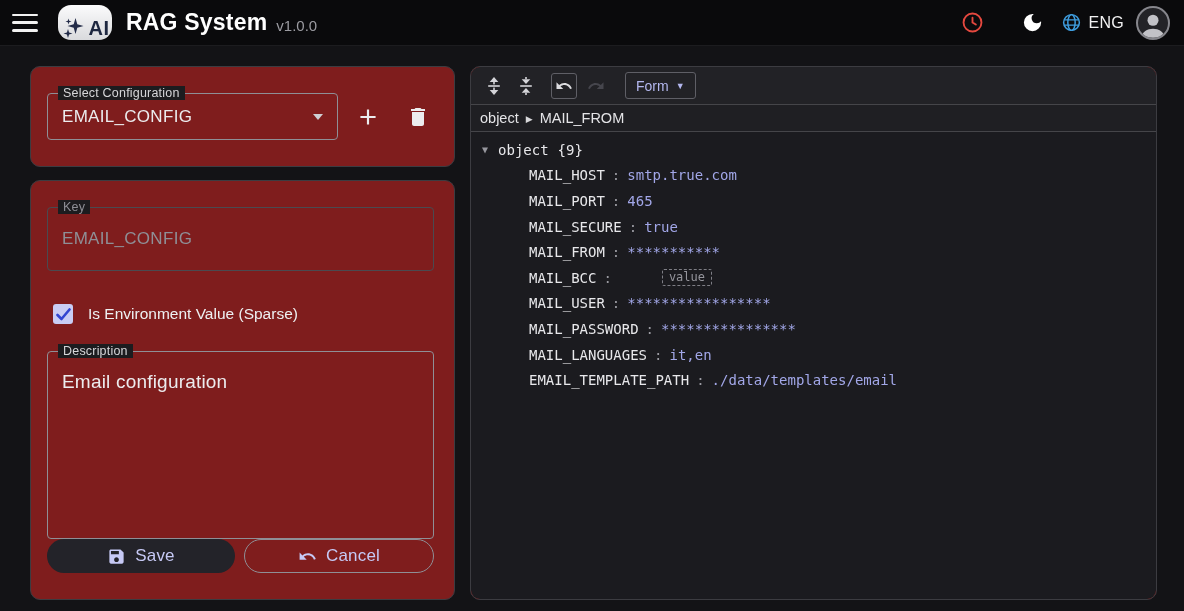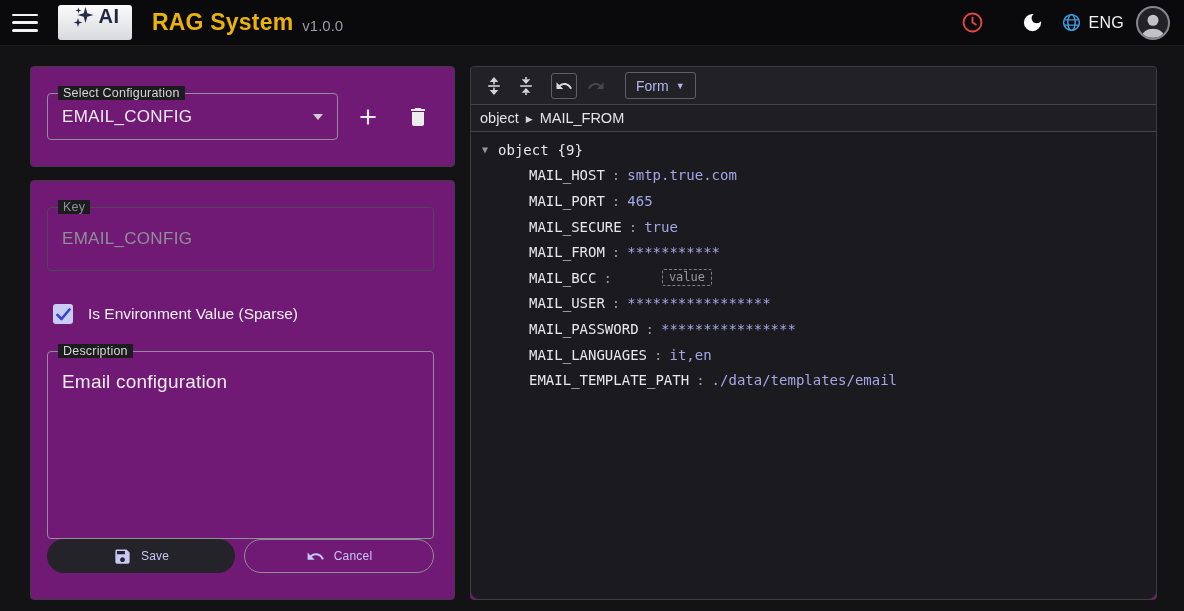--- a/index.html
+++ b/index.html
@@ -11,40 +11,40 @@
   }
 
   
   .topbar {
     height:46px; background:#0a0a0c; display:flex; align-items:center;
     padding:0 14px 0 12px; border-bottom:1px solid #1c1c1f;
   }
   .hamburger { width:26px; height:20px; display:flex; flex-direction:column; justify-content:space-between; background:none; border:none; cursor:pointer; padding:1px 0; }
   .hamburger span { display:block; height:2.6px; background:#f2f2f2; border-radius:2px; }
   .logo-box {
-    margin-left:20px; width:74px; height:35px; border-radius:3px;
+    margin-left:20px; width:54px; height:35px; border-radius:13px;
     background:linear-gradient(180deg,#fbfbfc 0%,#d9dadd 100%);
-    display:flex; align-items:flex-start; justify-content:center; gap:4px;
+    display:flex; align-items:flex-end; justify-content:center; gap:4px;
   }
   .logo-box .logo-text { color:#1e2740; font-weight:700; font-size:20px; letter-spacing:.5px; }
-  .app-title { margin-left:20px; font-size:23px; font-weight:700; color:#eab308; letter-spacing:.2px; }
+  .app-title { margin-left:14px; font-size:23px; font-weight:700; color:#ffffff; letter-spacing:.2px; }
   .app-version { margin-left:9px; font-size:15px; color:#9b9ba1; padding-top:6px; }
   .topbar-spacer { flex:1; }
   .icon-btn { background:none; border:none; cursor:pointer; display:flex; align-items:center; justify-content:center; }
   .lang { color:#f2f2f3; font-size:16px; margin:0 12px 0 6px; letter-spacing:.3px; }
   .avatar {
     width:34px; height:34px; border-radius:50%; border:2px solid #86868c;
     background:#232327; display:flex; align-items:flex-end; justify-content:center; overflow:hidden; cursor:pointer;
   }
 
   
   .content { display:flex; gap:15px; padding:20px 27px 11px 30px; height:565px; }
   .left-col { width:425px; display:flex; flex-direction:column; gap:13px; }
   .panel {
-    background:#701a75; border:1px solid #3c3c41; border-radius:4px;
+    background:#7f1d1d; border:1px solid #3c3c41; border-radius:10px;
   }
 
   
   .select-panel { height:110px; display:flex; align-items:center; padding:0 16px; gap:10px; }
   .mat-field { position:relative; border-radius:4px; }
   .mat-field > label {
     position:absolute; top:-8px; left:10px; background:#1c1c1f; padding:0 5px;
     font-size:12.5px; color:#d6d6d9; letter-spacing:.2px;
   }
   .mat-select {
@@ -64,21 +64,21 @@
   .checkbox {
     width:20px; height:20px; border-radius:3px; background:#c9cdf4;
     display:flex; align-items:center; justify-content:center; margin-right:15px;
   }
   .checkbox-label { font-size:15.5px; color:#eef0f2; }
   .mat-textarea { margin-top:27px; height:188px; border:1px solid #8f8f96; padding:19px 14px; }
   .mat-textarea .value { font-size:19px; color:#ececee; letter-spacing:.2px; }
   .btn-row { margin-top:auto; display:flex; gap:9px; padding-bottom:11px; }
   .pill-btn {
     flex:1; height:34px; border-radius:17px; display:flex; align-items:center; justify-content:center;
-    gap:9px; font-size:12px; font-weight:500; font-family:"Liberation Sans",sans-serif;
+    gap:9px; font-size:17px; font-weight:500; font-family:"Liberation Sans",sans-serif;
     color:#c6c9f5; cursor:pointer; letter-spacing:.2px;
   }
   .btn-save { background:#232329; border:none; }
   .btn-cancel { background:transparent; border:1px solid #8f8f96; }
 
   
   .right-panel { flex:1; display:flex; flex-direction:column; overflow:hidden; }
   .json-header {
     height:51px; background:#2b2b2f; border-bottom:1px solid #47474b;
     display:flex; align-items:center; padding:0 22px 0 18px;

